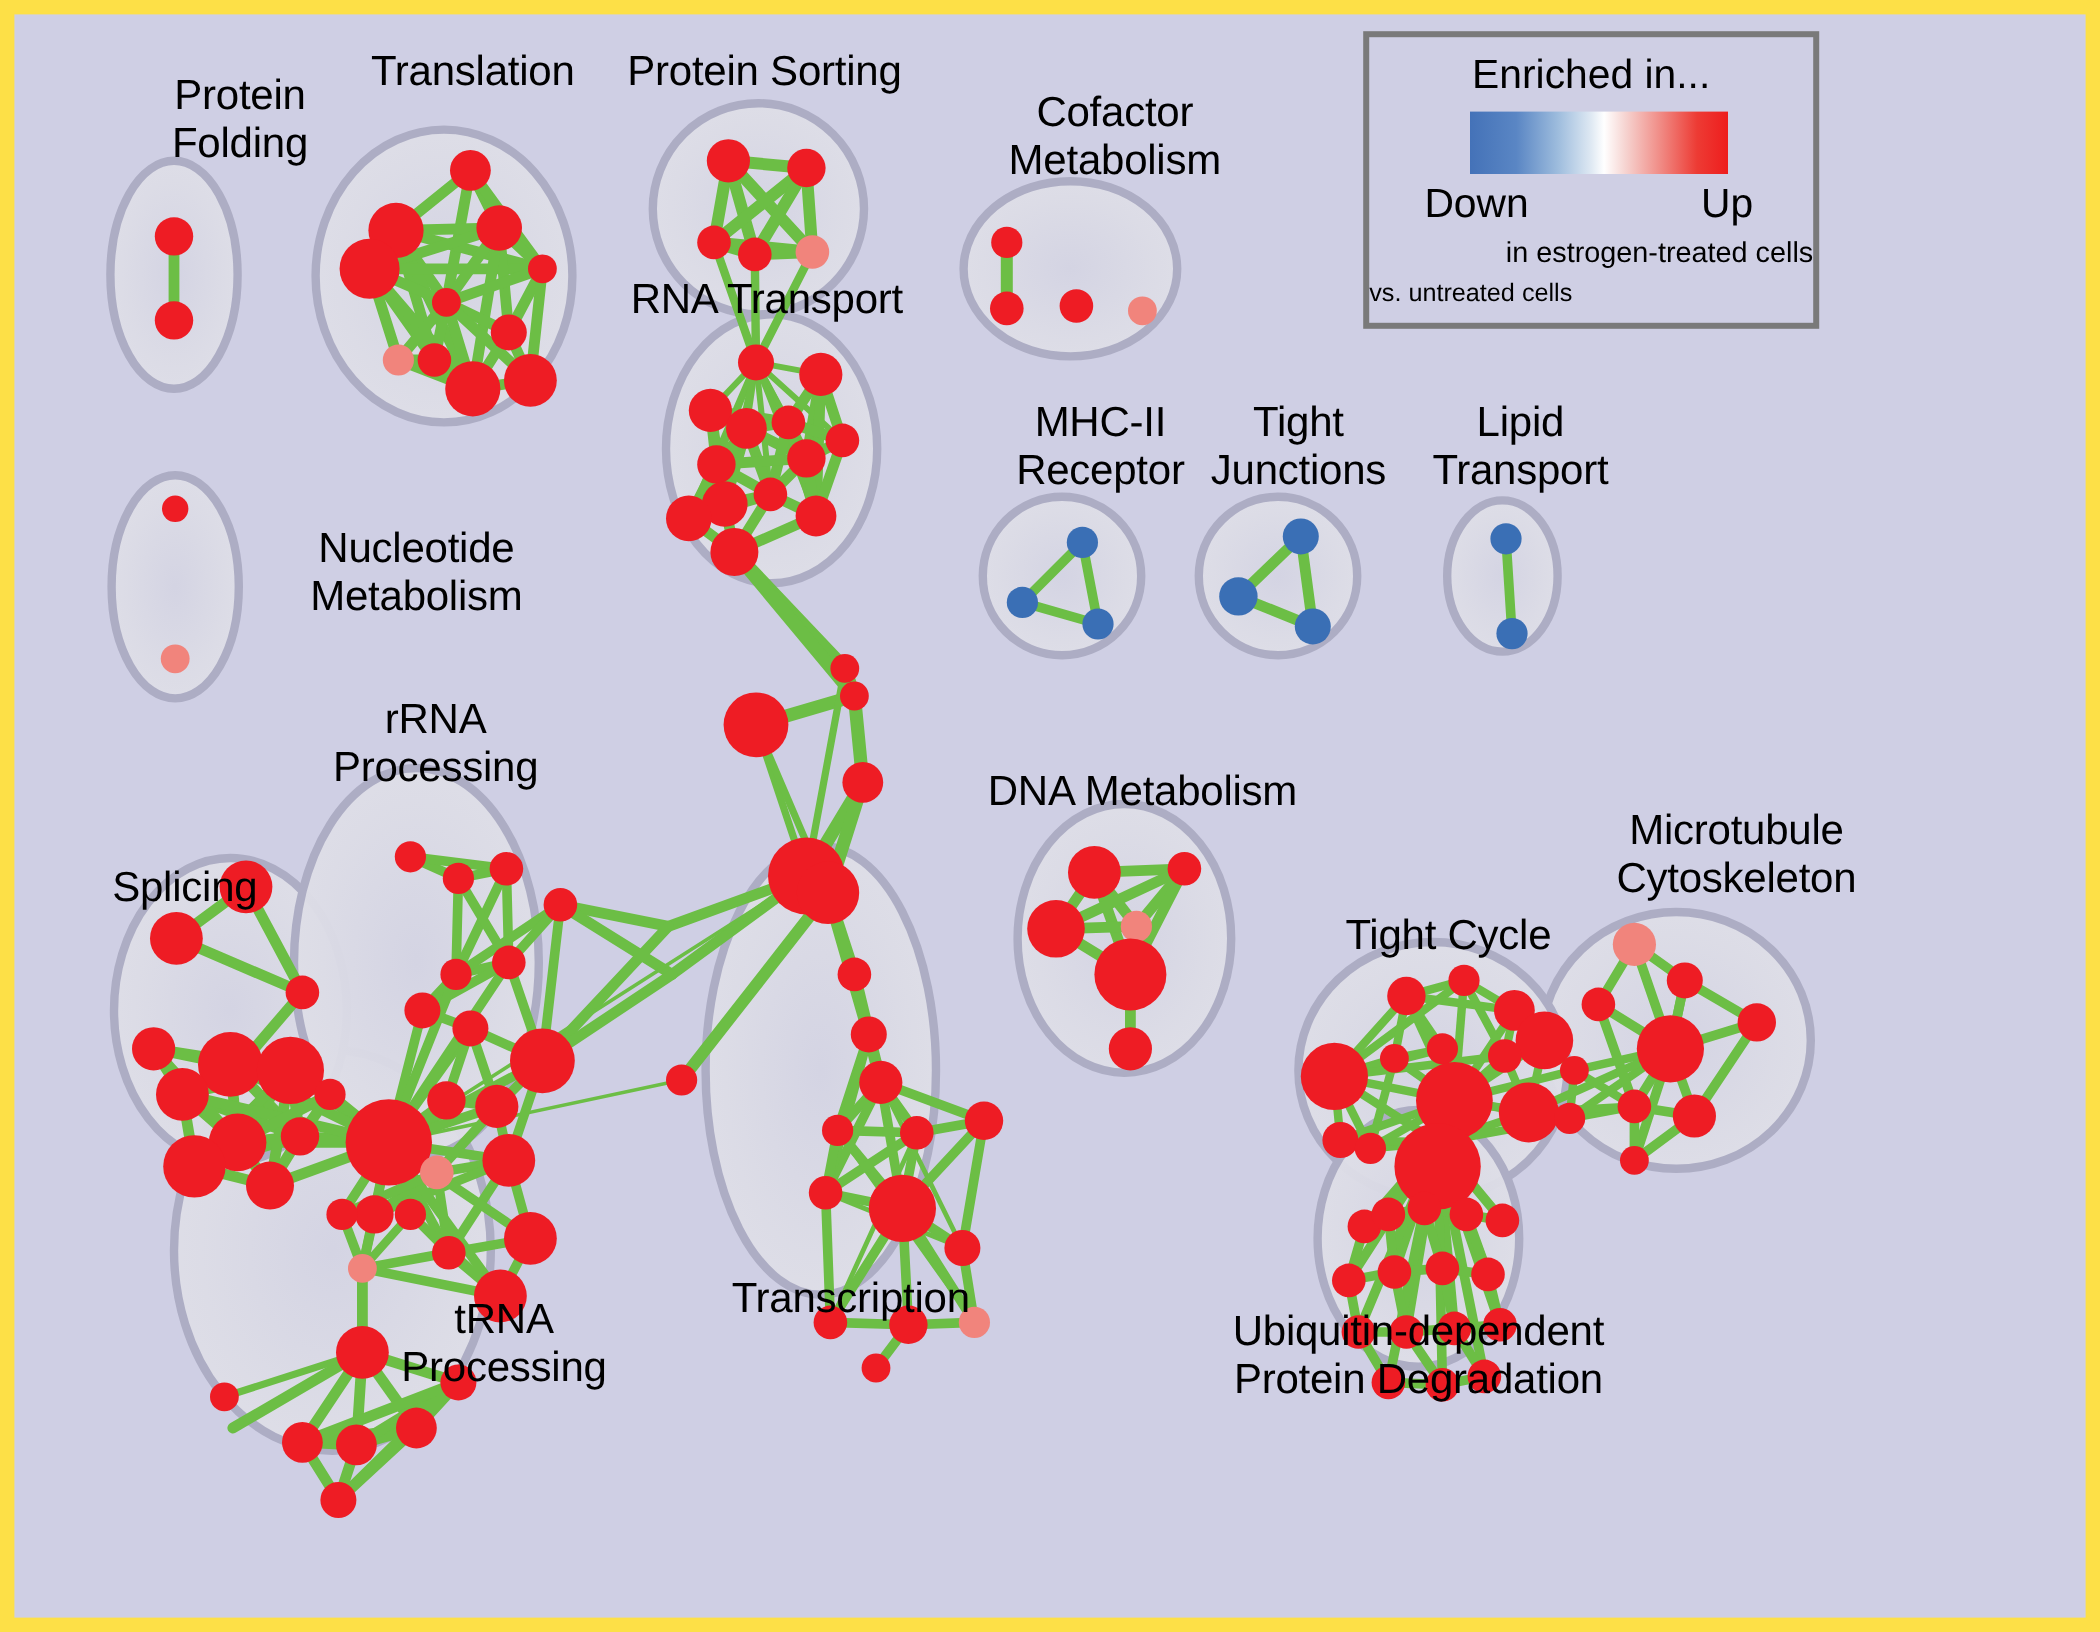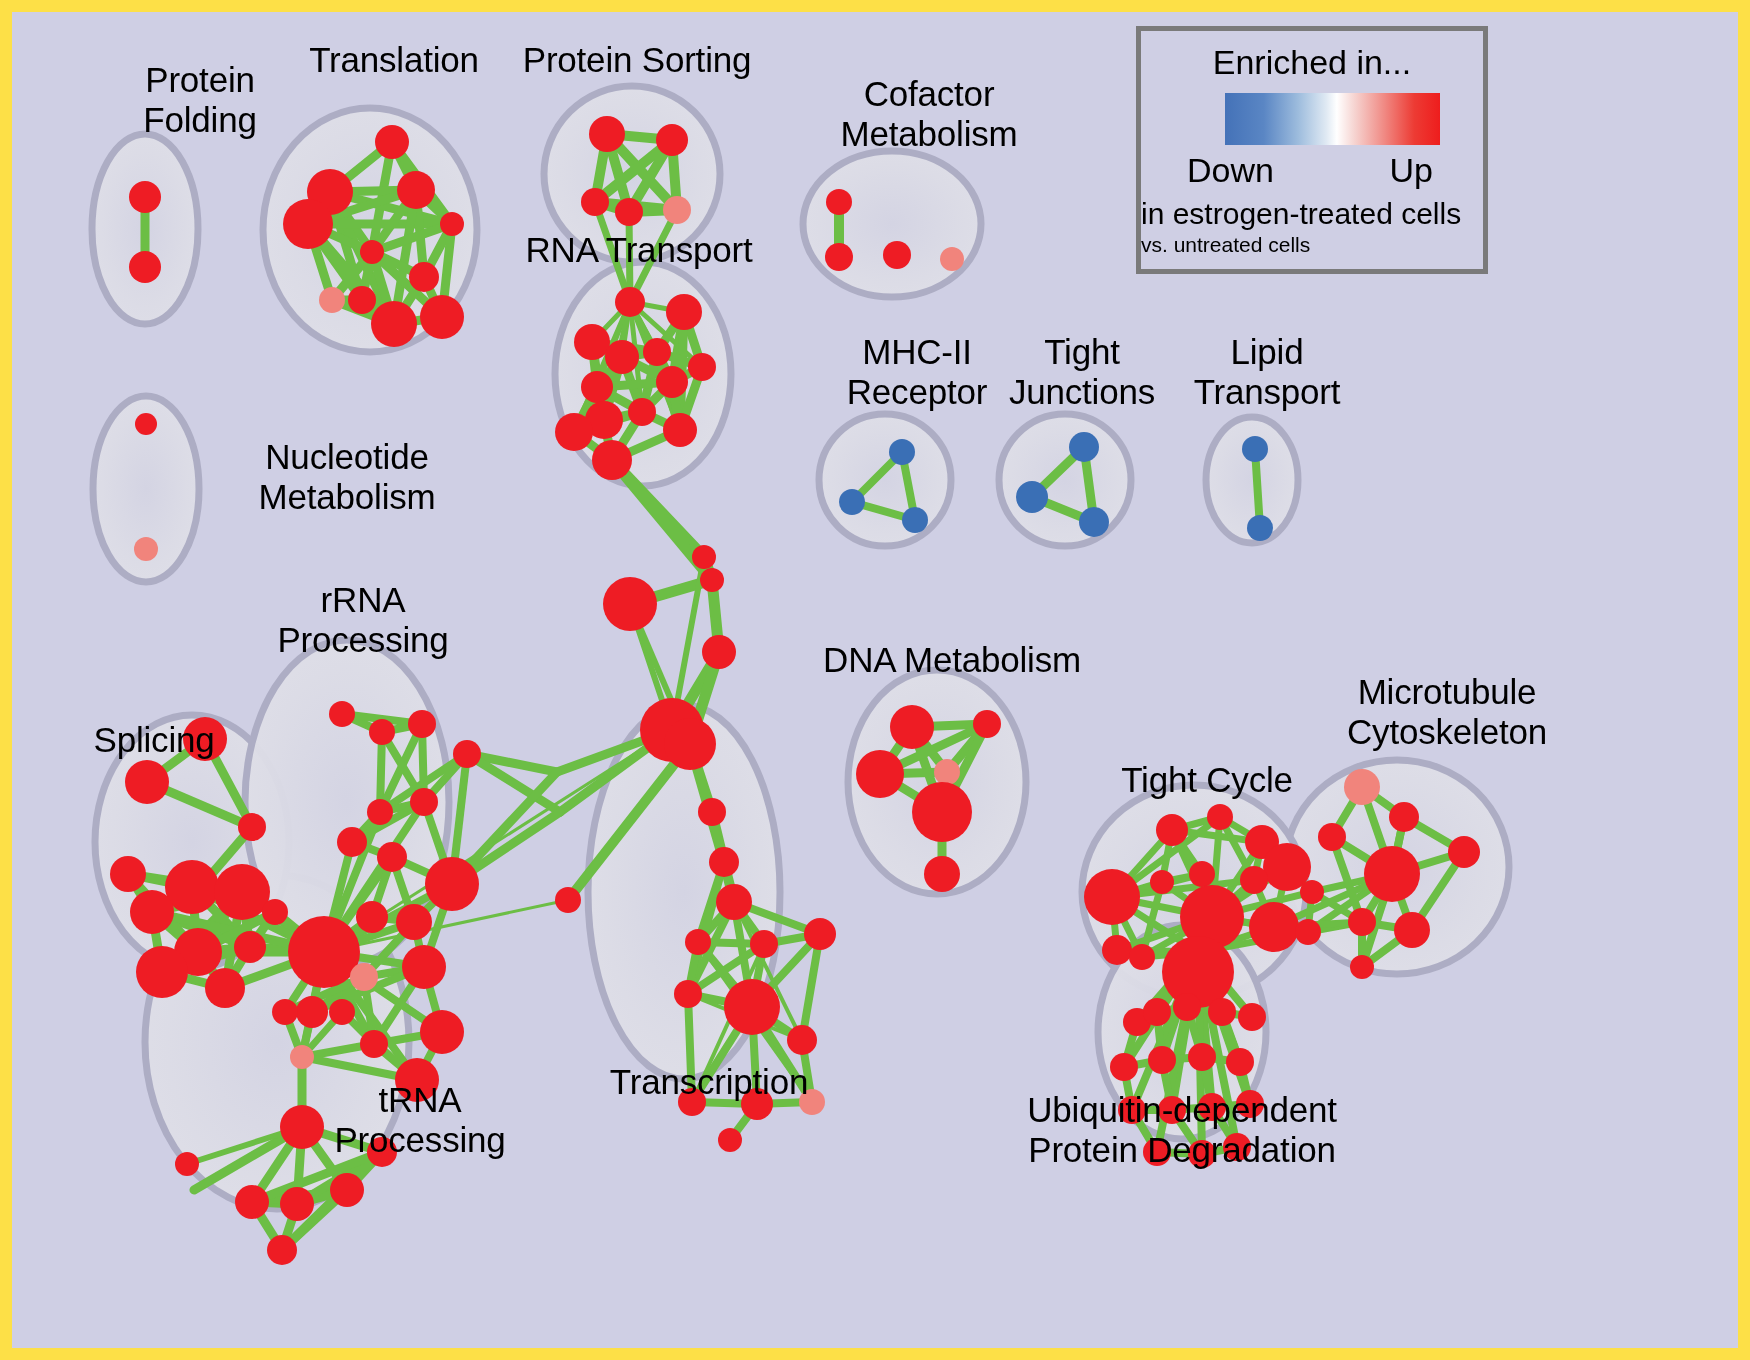--- a/index.html
+++ b/index.html
@@ -1,26 +1,26 @@
 <!DOCTYPE html>
 <html><head>
 <meta charset="utf-8">
 <style>
   html,body{margin:0;padding:0;background:#ffffff;}
   body{font-family:"Liberation Sans",sans-serif;}
   #stage{position:relative;width:1750px;height:1360px;background:#fde047;overflow:hidden;}
   #canvas{position:absolute;left:12px;top:12px;width:1726px;height:1336px;background:#cfcfe4;}
   svg#net{position:absolute;left:0;top:0;width:1726px;height:1336px;display:block;}
   .cluster-label{position:absolute;color:#000;font-size:35px;line-height:40px;text-align:center;white-space:pre;font-family:"Liberation Sans",sans-serif;letter-spacing:-0.2px;}
-  #legend{position:absolute;box-sizing:border-box;left:1124px;top:14px;width:352px;height:248px;background:#cfcfe4;border:5px solid #7a7a7a;}
+  #legend{position:absolute;box-sizing:border-box;left:1124px;top:14px;width:380px;height:248px;background:#cfcfe4;border:5px solid #7a7a7a;}
   #legend .lg-title{position:absolute;left:0;right:0;top:12px;text-align:center;font-size:34px;color:#000;}
   #legend .lg-bar{position:absolute;left:84px;top:62px;width:215px;height:52px;background:linear-gradient(to right,#4472b8 0%,#5a86c4 18%,#9dbcdd 34%,#dfe9f3 47%,#ffffff 52%,#f6d5d2 60%,#f08a84 74%,#ed3b34 88%,#ee1d1d 100%);}
   #legend .lg-down{position:absolute;left:46px;top:120px;font-size:34px;color:#000;}
   #legend .lg-up{position:absolute;right:50px;top:120px;font-size:34px;color:#000;}
-  #legend .lg-sub1{position:absolute;left:0;right:0;top:166px;text-align:left;font-size:30px;color:#000;}
+  #legend .lg-sub1{position:absolute;left:0;right:0;top:166px;text-align:right;font-size:24px;color:#000;}
   #legend .lg-sub2{position:absolute;left:0;right:17px;top:202px;text-align:left;font-size:21px;color:#000;}
 </style>
 </head>
 <body>
 
 <div id="stage">
   <div id="canvas">
 
     <svg id="net" viewBox="0 0 1726 1336">
       <defs>

